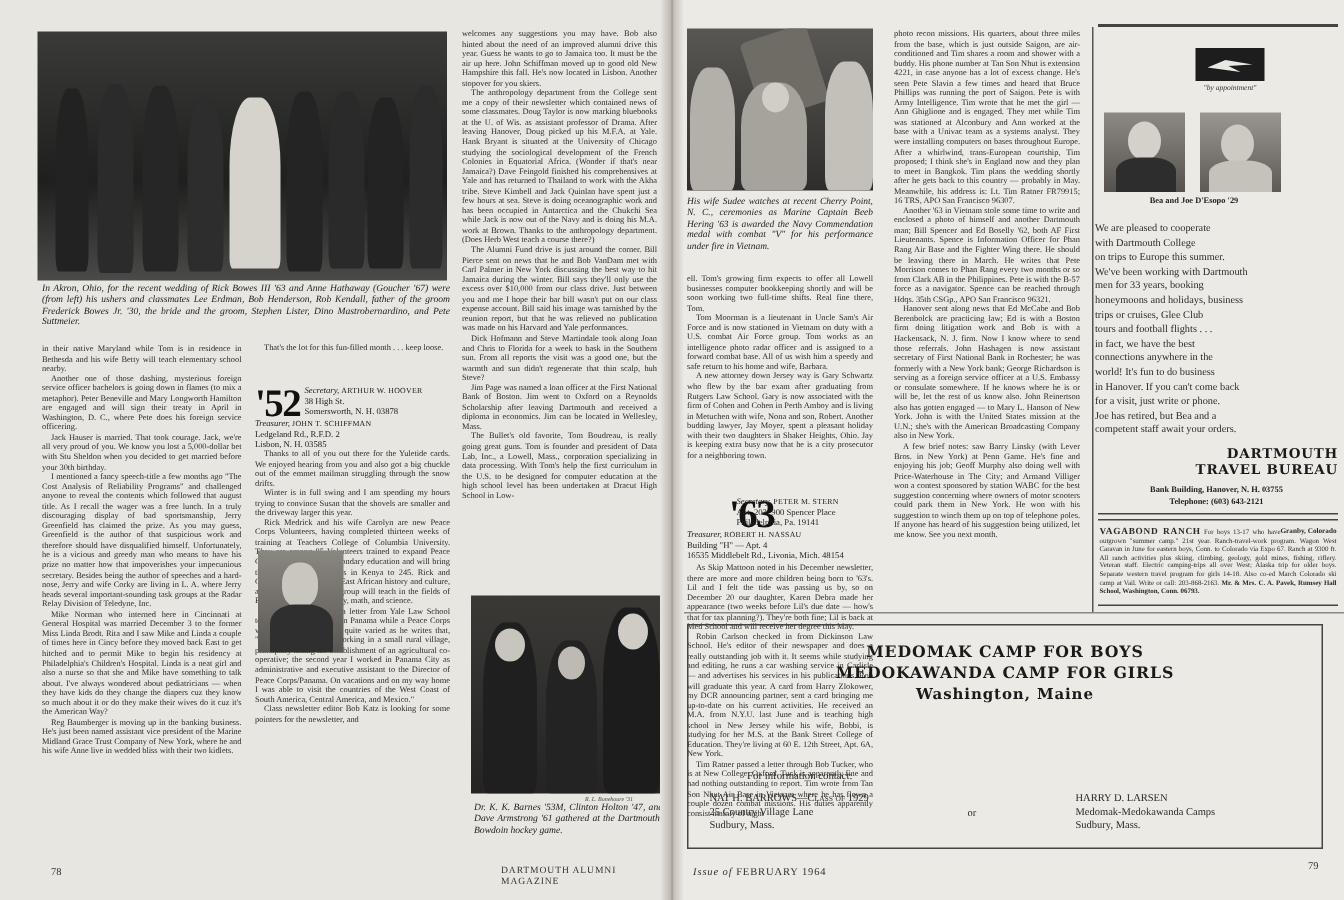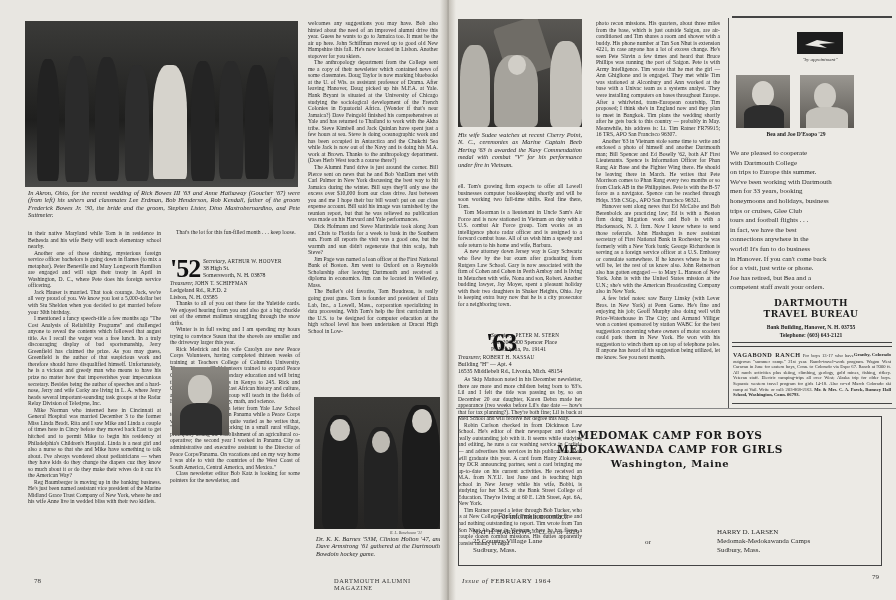--- a/index.html
+++ b/index.html
@@ -25,21 +25,21 @@
   .class-year { position: absolute; font-size: 26px; font-weight: bold; color: #111; letter-spacing: -1px; line-height: 26px; }
   .class-sec { position: absolute; font-size: 5.8px; line-height: 6.8px; color: #222; }
   .class-sec i { font-style: italic; }
   .small-caps { font-variant: small-caps; font-size: 5.2px; letter-spacing: 0.2px; }
 
   .folio { position: absolute; font-size: 7px; color: #333; }
   .running { position: absolute; font-size: 6.4px; letter-spacing: 0.6px; color: #333; }
 
   .ad-box { position: absolute; border: 1px solid #444; }
   .ad-rule { position: absolute; height: 2px; background: #444; }
-  .travel-title { position: absolute; font-family: "DejaVu Serif", serif; font-weight: bold; font-size: 9px; text-align: center; letter-spacing: 0.5px; color: #1a1a1a; line-height: 11px; }
+  .travel-title { position: absolute; font-family: "DejaVu Serif", serif; font-weight: bold; font-size: 9px; text-align: right; letter-spacing: 0.5px; color: #1a1a1a; line-height: 11px; }
   .travel-body { position: absolute; font-size: 6.9px; line-height: 9.6px; color: #2a2a2a; }
   .travel-addr { position: absolute; font-size: 5.6px; font-weight: bold; text-align: center; color: #222; line-height: 8px; }
 
   .camp-title { position: absolute; width: 100%; text-align: center; font-family: "DejaVu Serif", serif; font-weight: bold; color: #1a1a1a; letter-spacing: 0.6px; }
   .camp-body { position: absolute; font-size: 7.2px; line-height: 9.4px; color: #2a2a2a; text-align: justify; }
   .camp-contact { position: absolute; font-size: 7px; line-height: 9.2px; color: #2a2a2a; }
 
   .ranch { position: absolute; font-size: 4.6px; line-height: 5.6px; color: #2a2a2a; text-align: justify; }
   .ranch b { font-weight: bold; }
   .ranch .rt { font-weight: bold; font-size: 6.2px; letter-spacing: 0.5px; }

